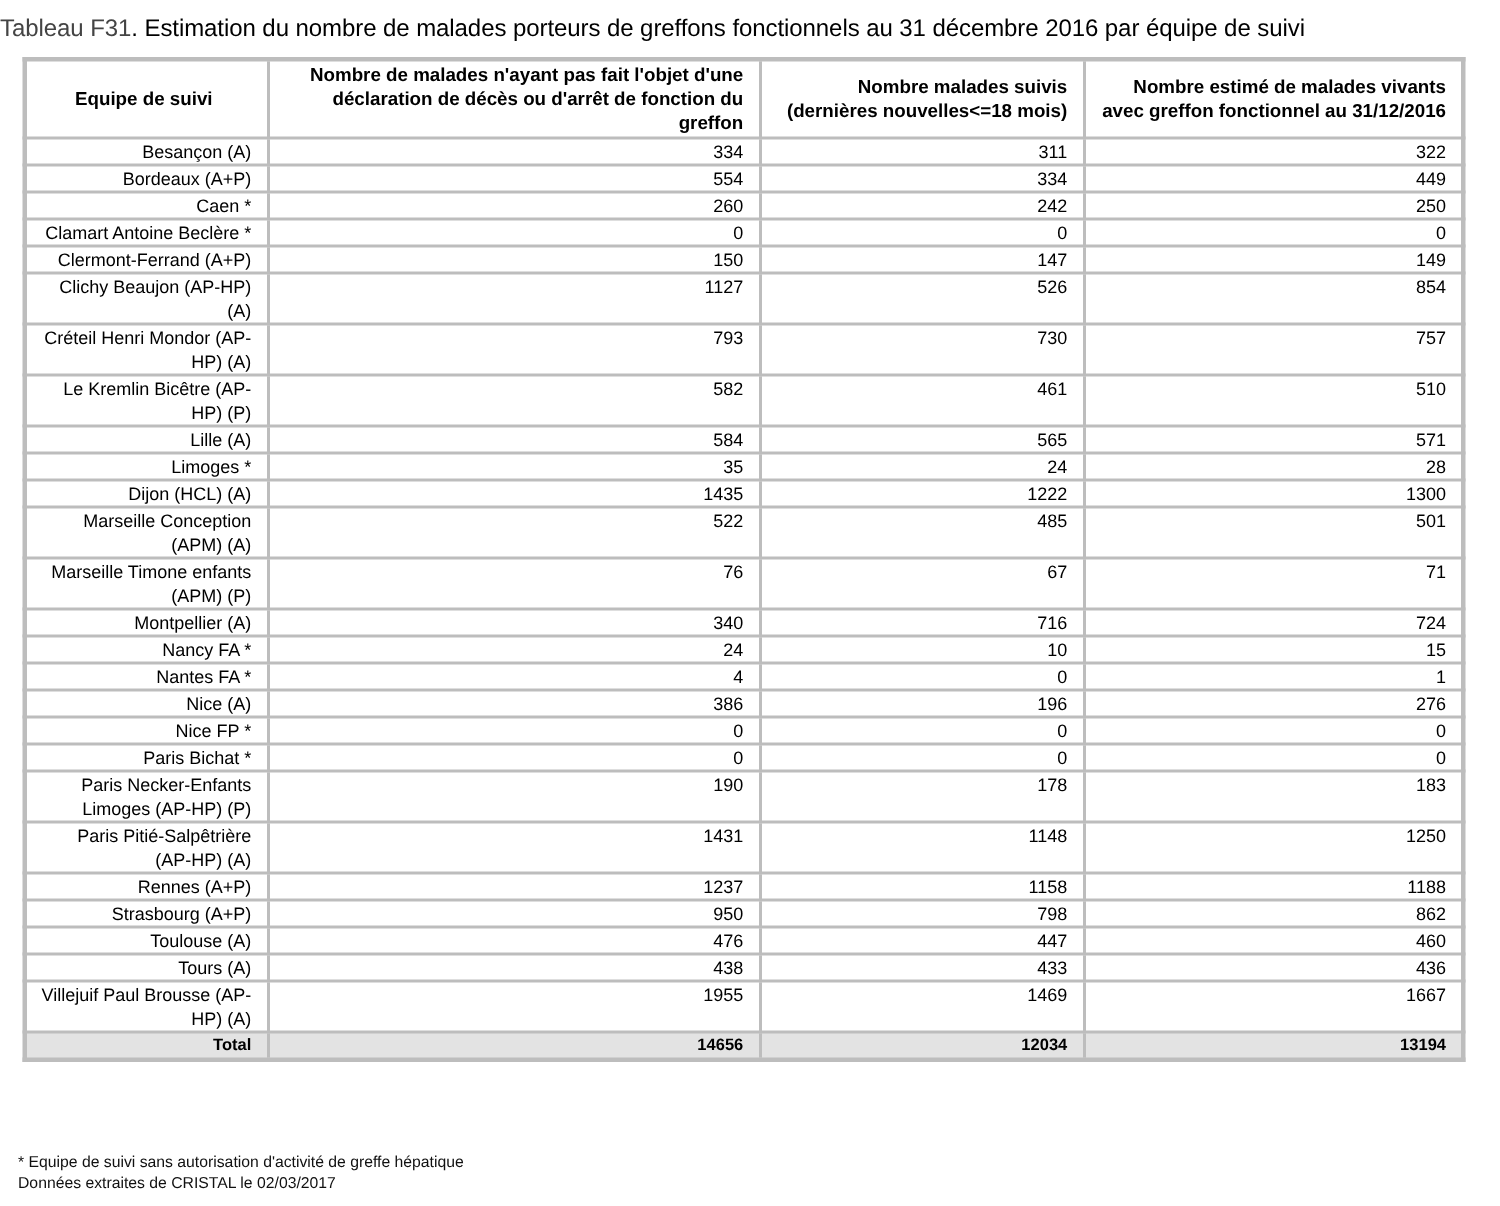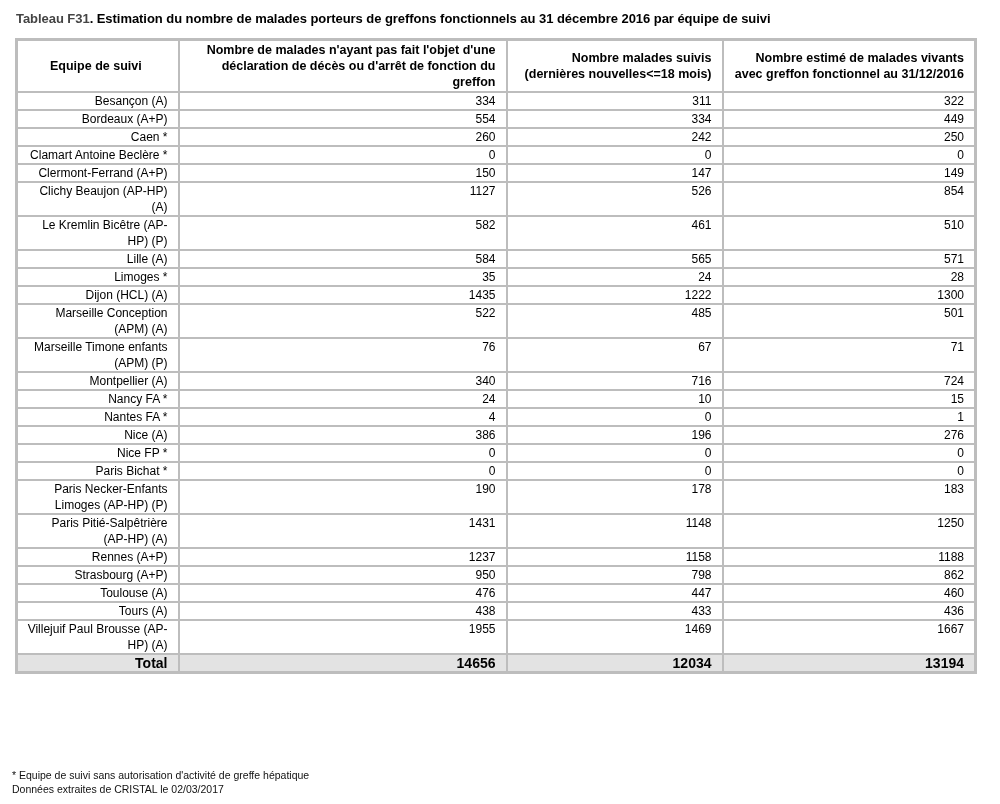--- a/index.html
+++ b/index.html
@@ -10,24 +10,24 @@
     body {
       width: 1000px;
       height: 804px;
       position: relative;
       font-family: "Liberation Sans", sans-serif;
       color: #000;
       overflow: hidden;
     }
     .title {
       position: absolute;
-      left: 16px;
+      left: 0;
       top: 11px;
-      font-size: 13px;
-      font-weight: bold;
+      font-size: 16px;
+      font-weight: normal;
       white-space: nowrap;
       letter-spacing: -0.05px;
     }
     .title .code { color: #444; }
     table.data {
       position: absolute;
       left: 15px;
       top: 38px;
       border-collapse: collapse;
       border: 3px solid #bdbdbd;
@@ -68,21 +68,21 @@
     }
     table.data tbody td.name {
       text-align: right;
     }
     table.data tbody td:last-child, table.data thead th:last-child {
       padding-right: 10px;
     }
     table.data tr.total td {
       background: #e3e3e3;
       font-weight: bold;
-      font-size: 14px;
+      font-size: 11px;
     }
     .notes {
       position: absolute;
       left: 12px;
       top: 768px;
       font-size: 10.5px;
       line-height: 14px;
       color: #111;
     }
   </style>
@@ -139,20 +139,26 @@
         <td>147</td>
         <td>149</td>
       </tr>
       <tr>
         <td class="name">Clichy Beaujon (AP-HP) (A)</td>
         <td>1127</td>
         <td>526</td>
         <td>854</td>
       </tr>
       <tr>
+        <td class="name">Créteil Henri Mondor (AP-HP) (A)</td>
+        <td>793</td>
+        <td>730</td>
+        <td>757</td>
+      </tr>
+      <tr>
         <td class="name">Le Kremlin Bicêtre (AP-HP) (P)</td>
         <td>582</td>
         <td>461</td>
         <td>510</td>
       </tr>
       <tr>
         <td class="name">Lille (A)</td>
         <td>584</td>
         <td>565</td>
         <td>571</td>

